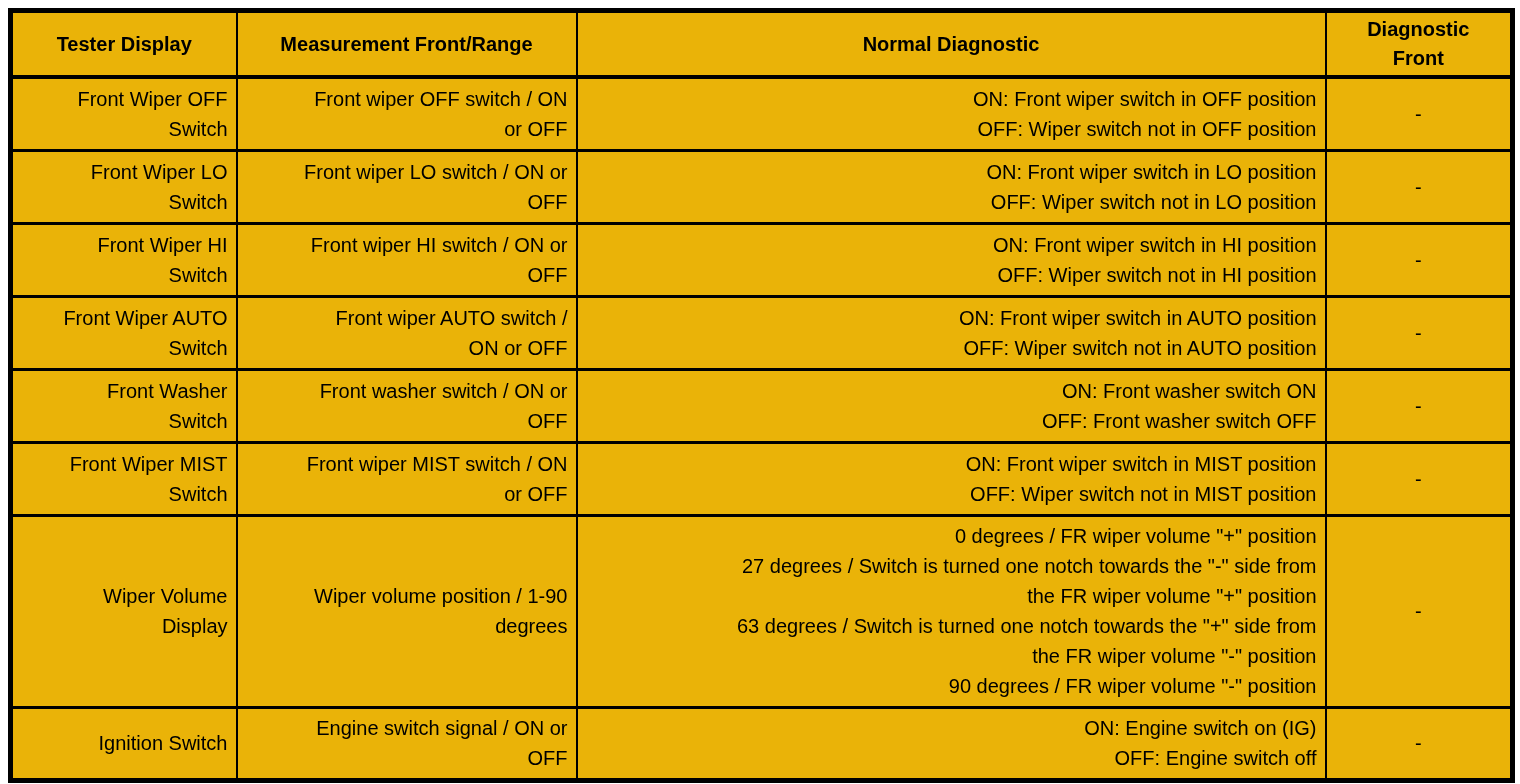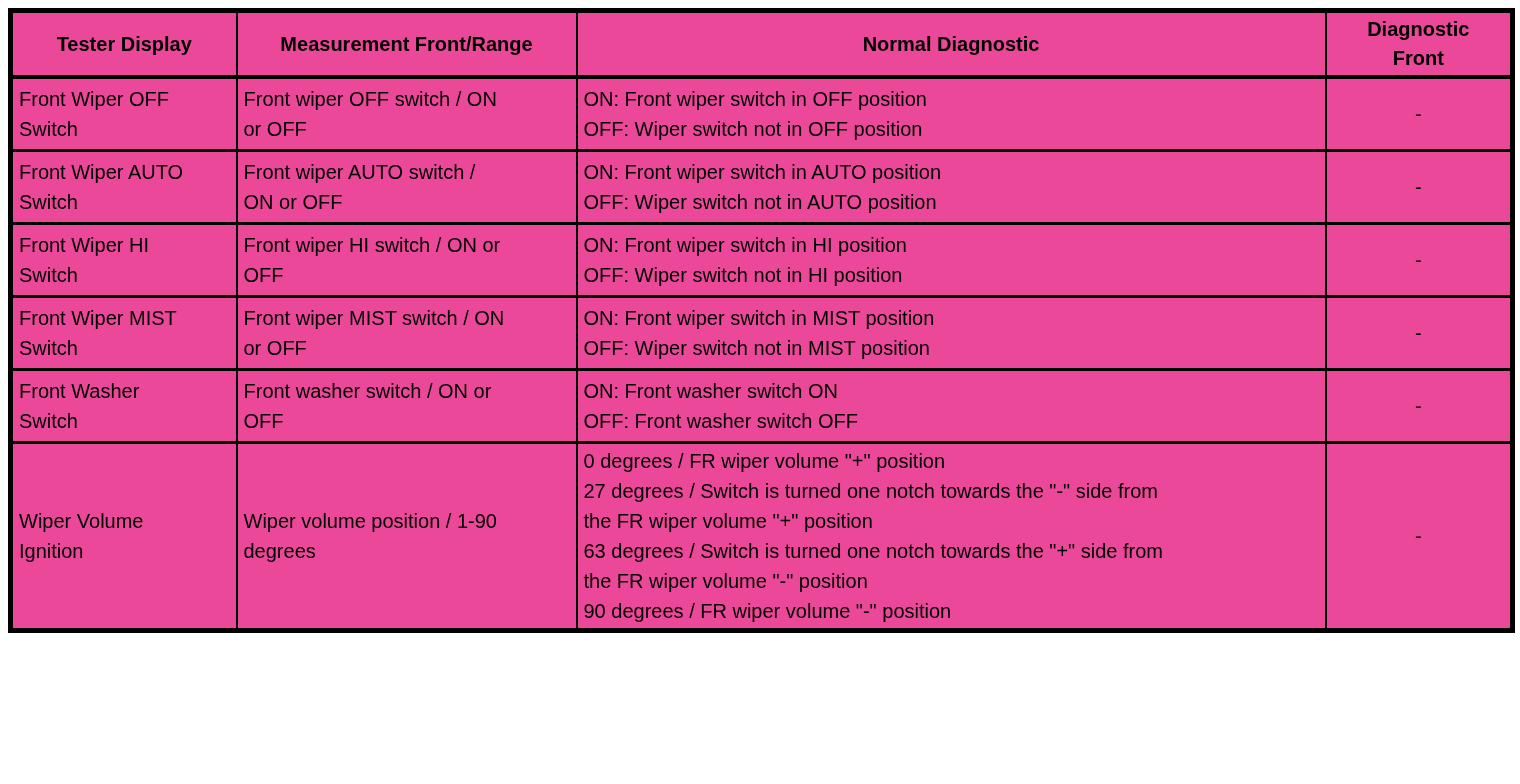--- a/index.html
+++ b/index.html
@@ -9,33 +9,33 @@
     width: 1520px;
     height: 784px;
     font-family: "Liberation Sans", sans-serif;
     color: #000000;
   }
   table.spec-table {
     border-collapse: collapse;
     table-layout: fixed;
     width: 1502px;
     margin: 8px 0 0 8px;
-    background: #ec4899;
+    background: #eab308;
   }
   .spec-table th, .spec-table td {
     border: 2px solid #000000;
     border-top-width: 3px;
     border-bottom-width: 3px;
     padding: 2px 8px 2px 6px;
     font-size: 20px;
     line-height: 30px;
     vertical-align: middle;
     white-space: pre-line;
     overflow: hidden;
-    text-align: left;
+    text-align: right;
   }
   .spec-table thead th {
     font-weight: bold;
     text-align: center;
     border-bottom-width: 4px;
     line-height: 29px;
     padding: 2px 4px;
   }
   .spec-table { border: 5px solid #000000; }
   .spec-table thead tr { height: 66px; }
@@ -73,62 +73,79 @@
     <tr>
       <td>Front Wiper OFF
 Switch</td>
       <td>Front wiper OFF switch / ON
 or OFF</td>
       <td>ON: Front wiper switch in OFF position
 OFF: Wiper switch not in OFF position</td>
       <td class="note-cell">-</td>
     </tr>
     <tr>
-      <td>Front Wiper AUTO
+      <td>Front Wiper LO
 Switch</td>
-      <td>Front wiper AUTO switch /
-ON or OFF</td>
-      <td>ON: Front wiper switch in AUTO position
-OFF: Wiper switch not in AUTO position</td>
+      <td>Front wiper LO switch / ON or
+OFF</td>
+      <td>ON: Front wiper switch in LO position
+OFF: Wiper switch not in LO position</td>
       <td class="note-cell">-</td>
     </tr>
     <tr>
       <td>Front Wiper HI
 Switch</td>
       <td>Front wiper HI switch / ON or
 OFF</td>
       <td>ON: Front wiper switch in HI position
 OFF: Wiper switch not in HI position</td>
       <td class="note-cell">-</td>
     </tr>
     <tr>
-      <td>Front Wiper MIST
+      <td>Front Wiper AUTO
 Switch</td>
-      <td>Front wiper MIST switch / ON
-or OFF</td>
-      <td>ON: Front wiper switch in MIST position
-OFF: Wiper switch not in MIST position</td>
+      <td>Front wiper AUTO switch /
+ON or OFF</td>
+      <td>ON: Front wiper switch in AUTO position
+OFF: Wiper switch not in AUTO position</td>
       <td class="note-cell">-</td>
     </tr>
     <tr>
       <td>Front Washer
 Switch</td>
       <td>Front washer switch / ON or
 OFF</td>
       <td>ON: Front washer switch ON
 OFF: Front washer switch OFF</td>
       <td class="note-cell">-</td>
     </tr>
     <tr>
+      <td>Front Wiper MIST
+Switch</td>
+      <td>Front wiper MIST switch / ON
+or OFF</td>
+      <td>ON: Front wiper switch in MIST position
+OFF: Wiper switch not in MIST position</td>
+      <td class="note-cell">-</td>
+    </tr>
+    <tr>
       <td>Wiper Volume
-Ignition</td>
+Display</td>
       <td>Wiper volume position / 1-90
 degrees</td>
       <td>0 degrees / FR wiper volume "+" position
 27 degrees / Switch is turned one notch towards the "-" side from
 the FR wiper volume "+" position
 63 degrees / Switch is turned one notch towards the "+" side from
 the FR wiper volume "-" position
 90 degrees / FR wiper volume "-" position</td>
       <td class="note-cell">-</td>
     </tr>
+    <tr>
+      <td>Ignition Switch</td>
+      <td>Engine switch signal / ON or
+OFF</td>
+      <td>ON: Engine switch on (IG)
+OFF: Engine switch off</td>
+      <td class="note-cell">-</td>
+    </tr>
   </tbody>
 </table>
 
 </body></html>

